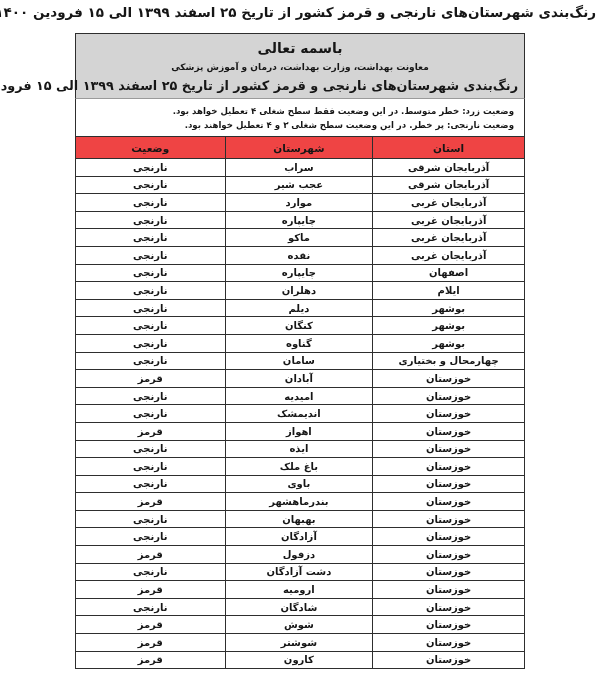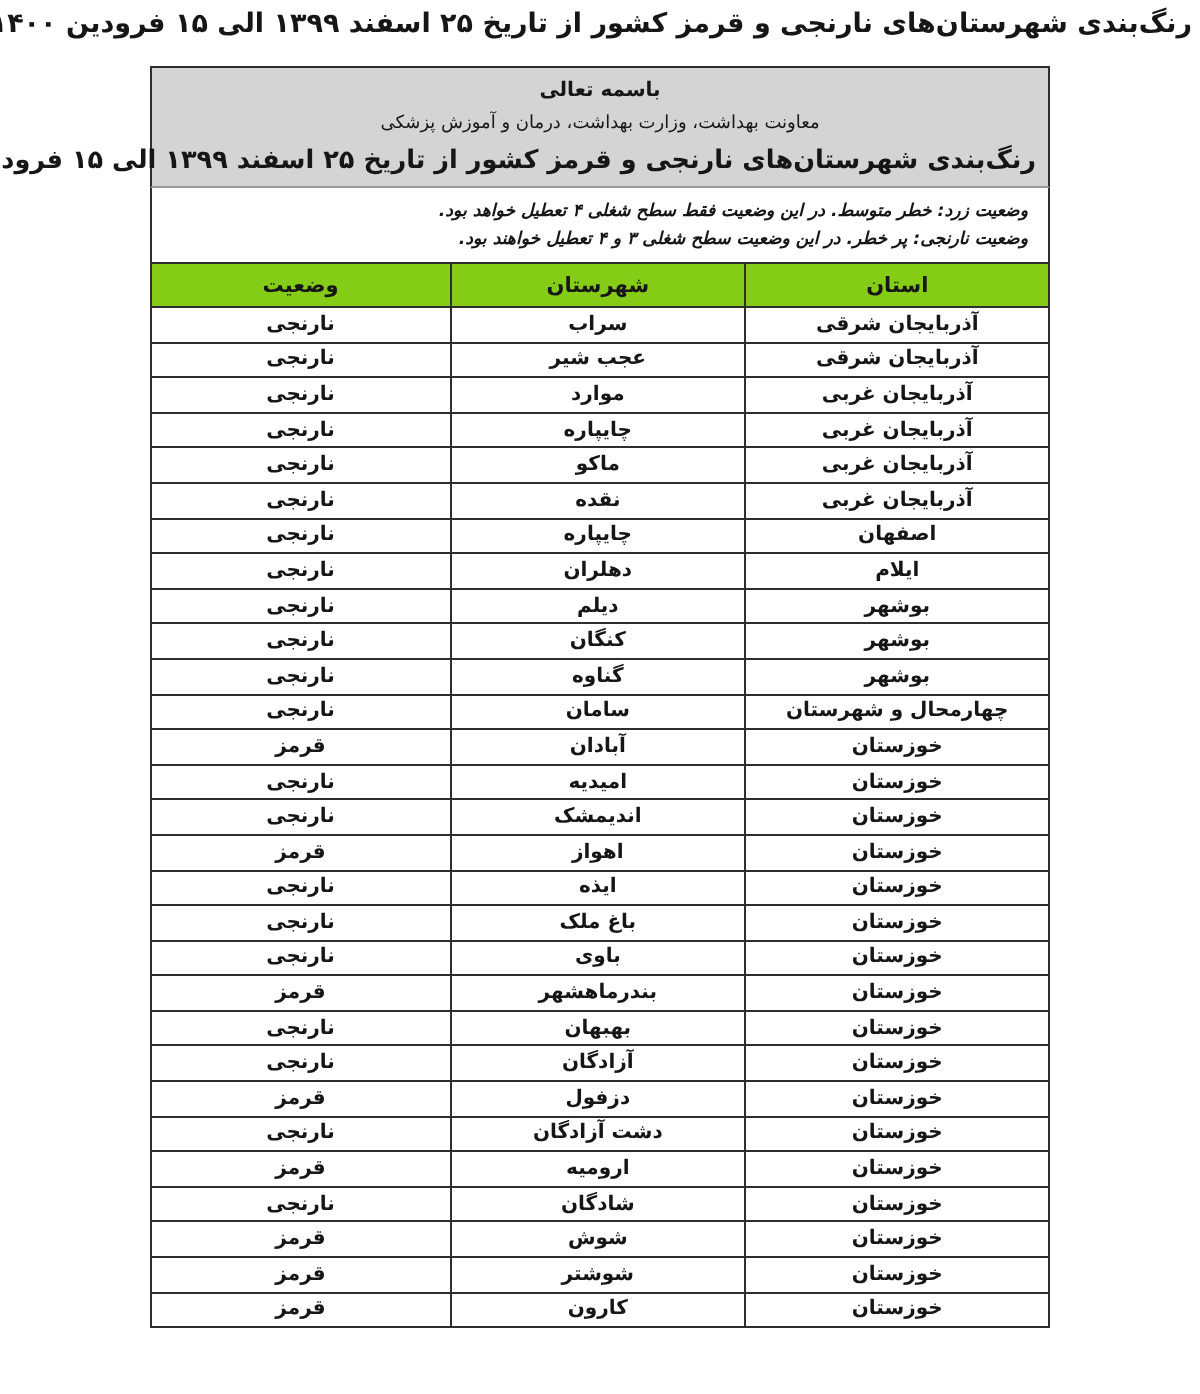--- a/index.html
+++ b/index.html
@@ -31,41 +31,40 @@
     margin: 13px auto 0 auto;
   }
   .header-box {
     background: #d4d4d4;
     border: 1px solid #2e2e2e;
     border-bottom: 1px solid #9a9a9a;
     text-align: center;
     padding: 6px 6px 5px 6px;
   }
   .bismillah {
-    font-size: 10px;
+    font-size: 14px;
     font-weight: bold;
   }
   .ministry {
     font-size: 9px;
-    font-weight: normal;
+    font-weight: bold;
     margin-top: 6px;
   }
   .box-title {
     font-size: 12.8px;
     font-weight: bold;
     margin-top: 6px;
     white-space: nowrap;
   }
   .notes {
     border: 1px solid #2e2e2e;
     border-top: none;
     border-bottom: none;
     background: #ffffff;
     padding: 6px 10px 4px 6px;
-    font-style: italic;
   }
   .note-line {
     font-size: 8.6px;
     font-weight: bold;
     line-height: 13.5px;
     text-align: right;
   }
   table.color-table {
     width: 100%;
     border-collapse: collapse;
@@ -75,21 +74,21 @@
   table.color-table td {
     border: 1px solid #2e2e2e;
     text-align: center;
     vertical-align: middle;
     font-weight: bold;
     padding: 0;
     overflow: hidden;
     white-space: nowrap;
   }
   table.color-table th {
-    background: #84cc16;
+    background: #ef4444;
     font-size: 10.5px;
     height: 21px;
   }
   table.color-table td {
     font-size: 10px;
     height: 16.6px;
     background: #ffffff;
   }
   col.c-province { width: 33.8%; }
   col.c-county   { width: 32.9%; }
@@ -190,21 +189,21 @@
             <td>نارنجی</td>
           </tr>
 
           <tr>
             <td>بوشهر</td>
             <td>گناوه</td>
             <td>نارنجی</td>
           </tr>
 
           <tr>
-            <td>چهارمحال و شهرستان</td>
+            <td>چهارمحال و بختیاری</td>
             <td>سامان</td>
             <td>نارنجی</td>
           </tr>
 
           <tr>
             <td>خوزستان</td>
             <td>آبادان</td>
             <td>قرمز</td>
           </tr>
 

